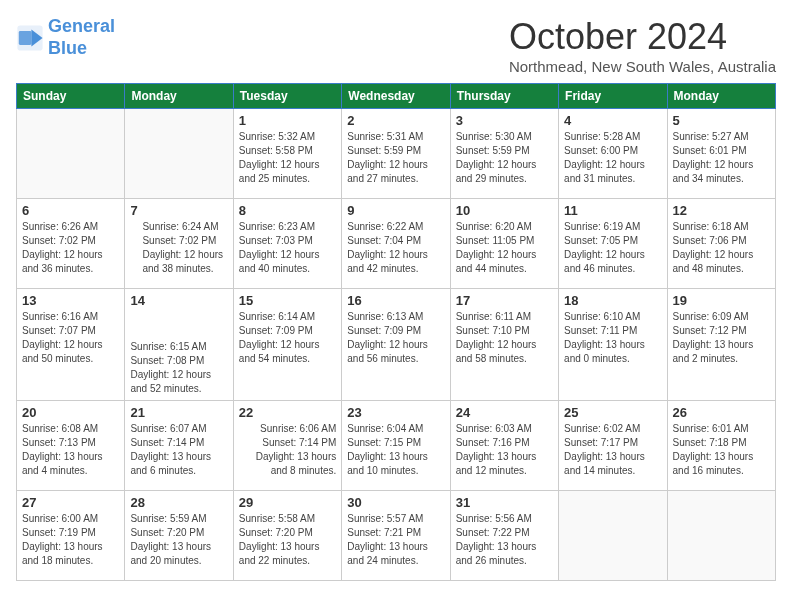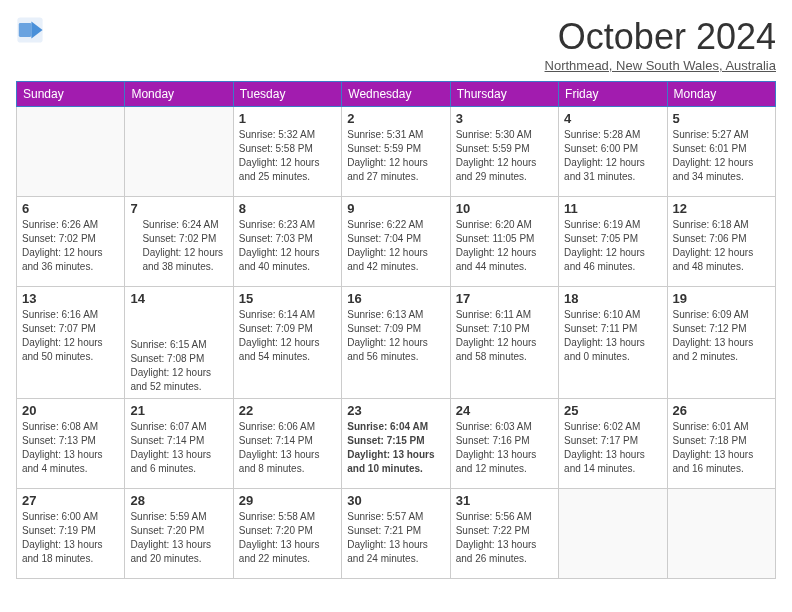--- a/index.html
+++ b/index.html
@@ -28,41 +28,39 @@
       line-height: 1.2;
     }
     .logo-text span {
       color: #4a90d9;
     }
     .logo-icon {
       width: 28px;
       height: 28px;
     }
     .title-block {
-      text-align: right;
     }
     .month-title {
       font-size: 36px;
       font-weight: normal;
       color: #333;
     }
     .location {
-      font-size: 13px;
+      font-size: 15px;
       color: #555;
-      text-decoration: underline;
     }
     .calendar {
       width: 100%;
       border-collapse: collapse;
     }
     .calendar th {
-      background: #a21caf;
+      background: #15803d;
       color: white;
       font-size: 12px;
-      font-weight: normal;
+      font-weight: bold;
       padding: 5px 6px;
       text-align: left;
       border: 1px solid #3a7bc8;
     }
     .calendar td {
       border: 1px solid #ccc;
       vertical-align: top;
       padding: 4px 5px;
       font-size: 10px;
       color: #333;
@@ -90,20 +88,24 @@
 <body>
 
 <div>
   <div class="header">
     <div class="logo">
       <svg class="logo-icon" viewBox="0 0 40 40">
         <rect x="2" y="2" width="36" height="36" rx="4" fill="#e8f0fa"></rect>
         <polygon points="22,8 38,20 22,32" fill="#4a90d9"></polygon>
         <rect x="4" y="10" width="18" height="20" rx="2" fill="#4a90d9" opacity="0.8"></rect>
       </svg>
+      <div class="logo-text">
+        <div><span>General</span></div>
+        <div><span style="color:#4a90d9">Blue</span></div>
+      </div>
     </div>
     <div class="title-block">
       <div class="month-title">October 2024</div>
       <div class="location">Northmead, New South Wales, Australia</div>
     </div>
   </div>
 
   <table class="calendar">
     <thead>
       <tr>
@@ -247,27 +249,27 @@
 Daylight: 13 hours and 4 minutes.</div>
           </td>
           <td>
             <span class="day-number">21</span>
             <div class="day-info" style="white-space: pre-line;">Sunrise: 6:07 AM
 Sunset: 7:14 PM
 Daylight: 13 hours and 6 minutes.</div>
           </td>
           <td>
             <span class="day-number">22</span>
-            <div class="day-info" style="white-space: pre-line;">Sunrise: 6:06 AM
+            <div class="day-info" style="white-space: pre-line; text-align: right;">Sunrise: 6:06 AM
 Sunset: 7:14 PM
 Daylight: 13 hours and 8 minutes.</div>
           </td>
           <td>
             <span class="day-number">23</span>
-            <div class="day-info" style="white-space: pre-line; font-weight: bold;">Sunrise: 6:04 AM
+            <div class="day-info" style="white-space: pre-line;">Sunrise: 6:04 AM
 Sunset: 7:15 PM
 Daylight: 13 hours and 10 minutes.</div>
           </td>
           <td>
             <span class="day-number">24</span>
             <div class="day-info" style="white-space: pre-line;">Sunrise: 6:03 AM
 Sunset: 7:16 PM
 Daylight: 13 hours and 12 minutes.</div>
           </td>
           <td>

